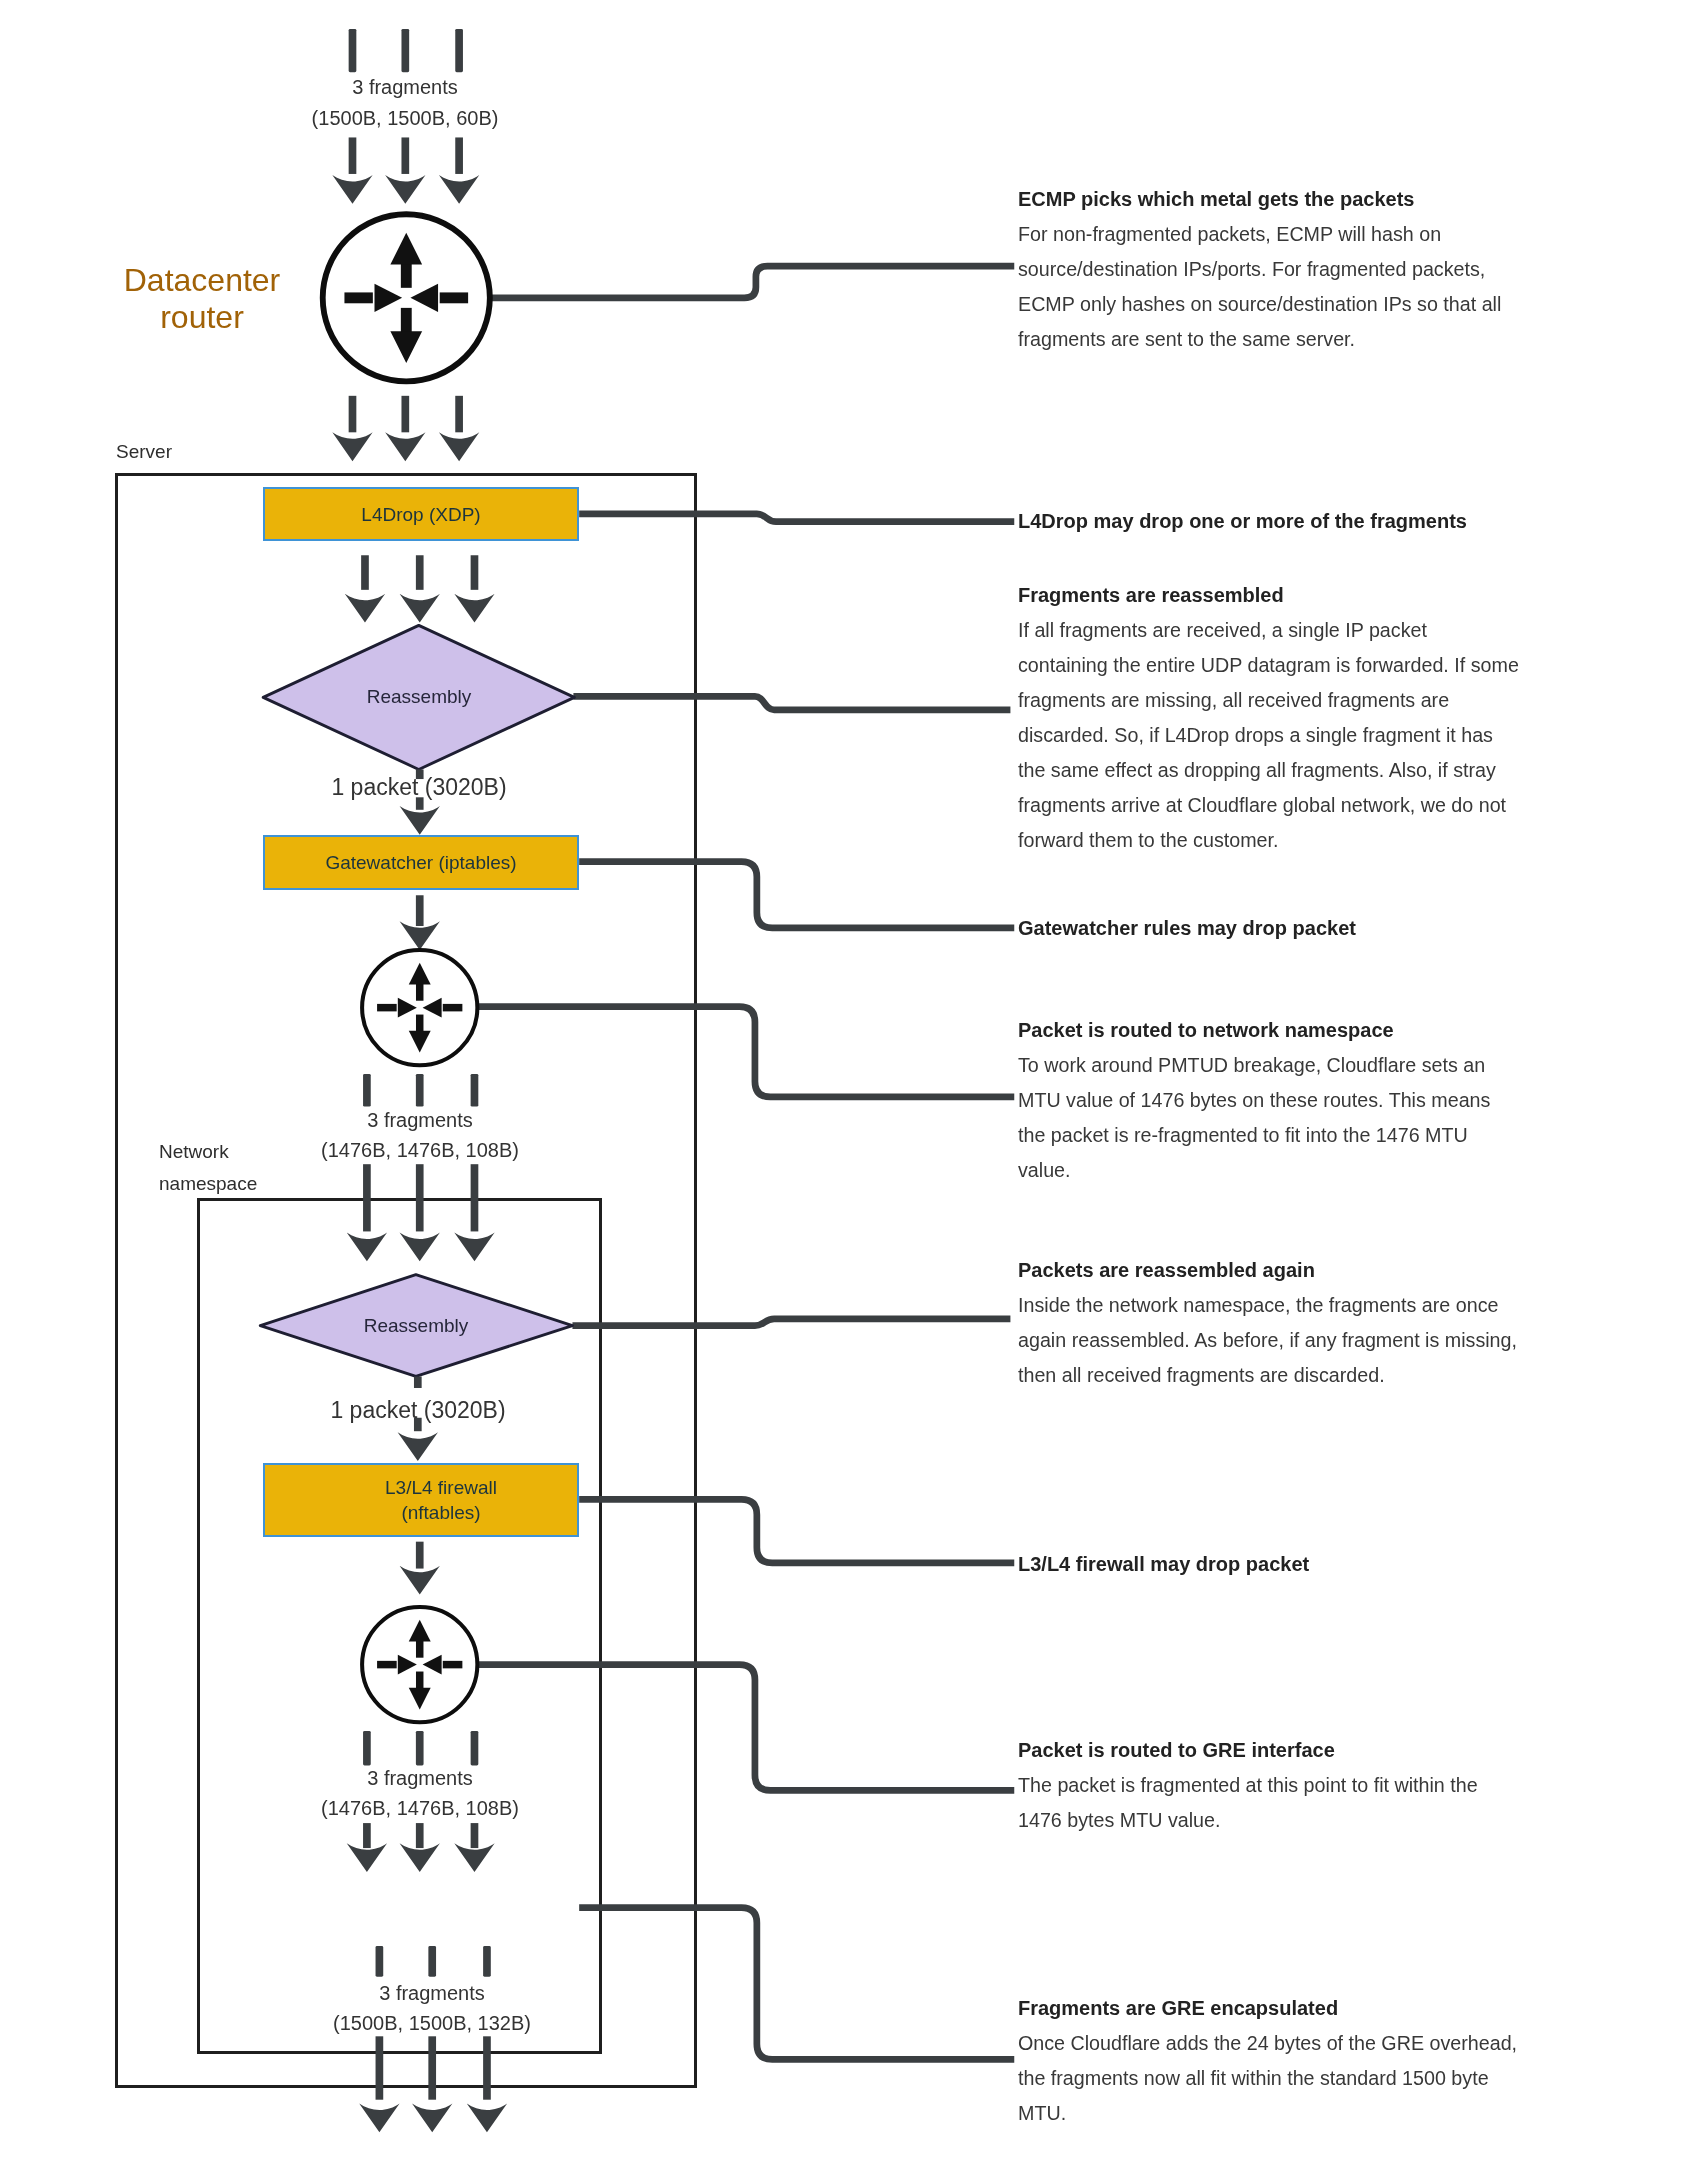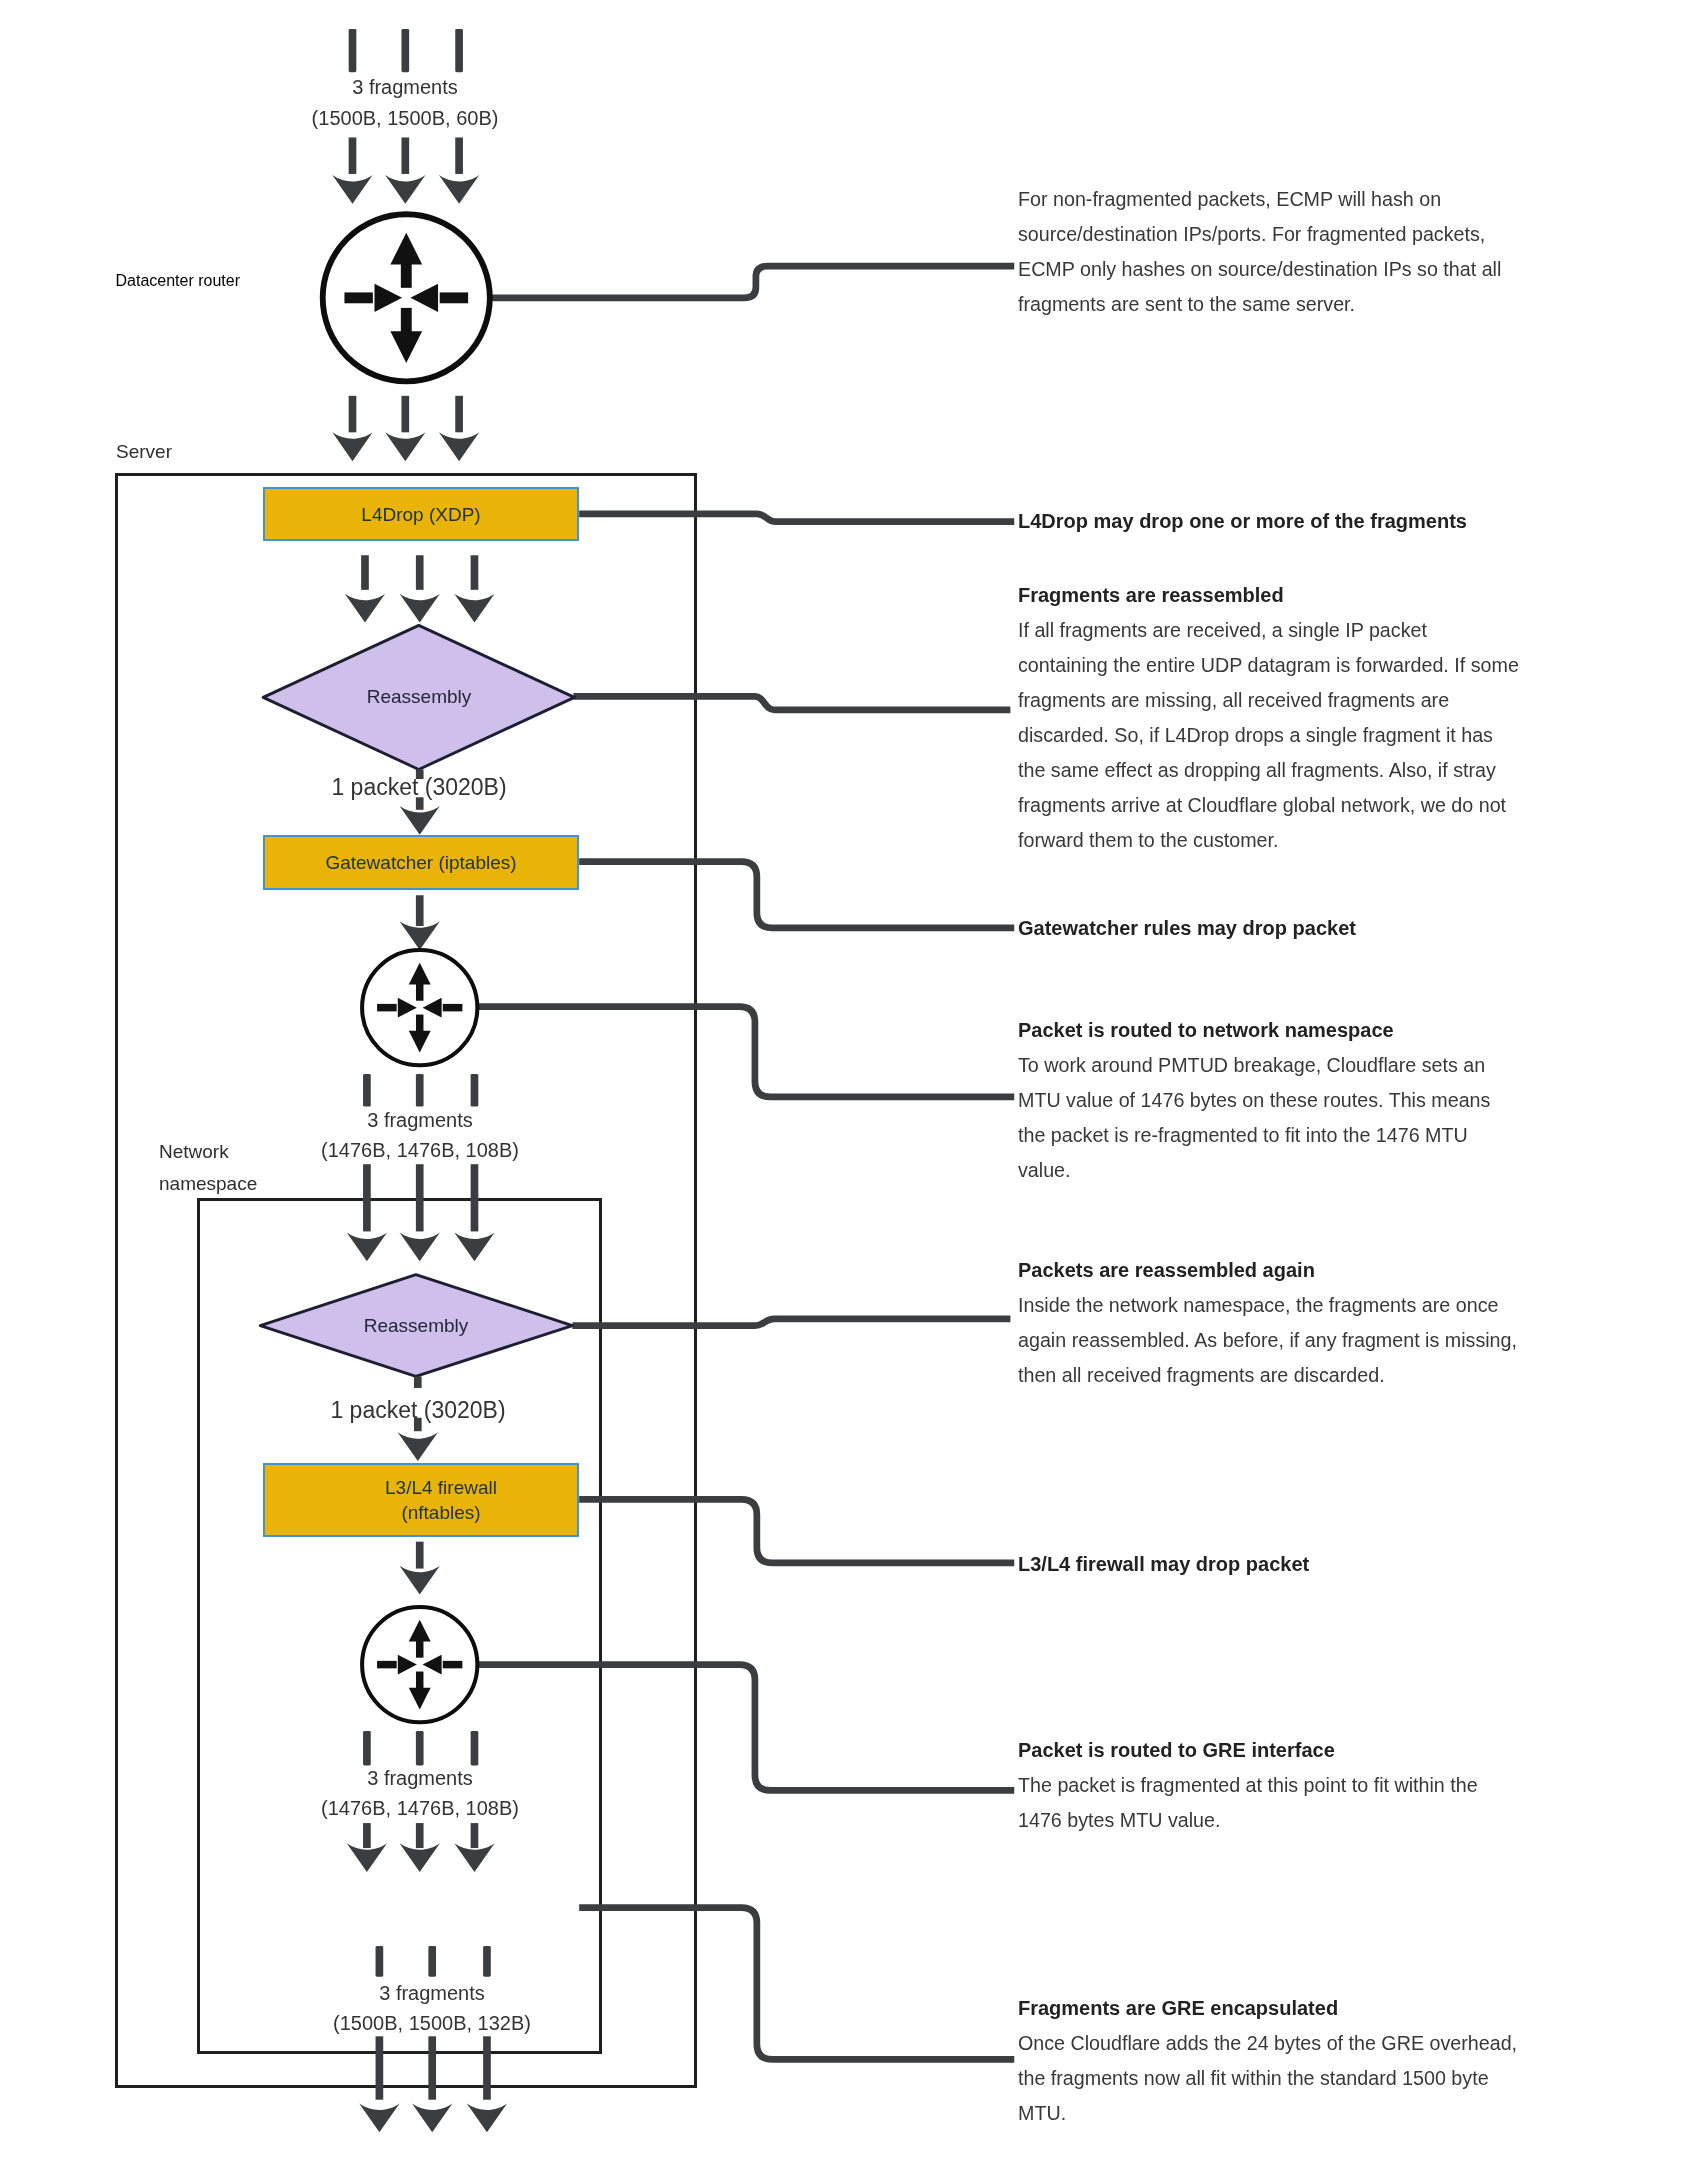--- a/index.html
+++ b/index.html
@@ -18,21 +18,21 @@
     font-size:19px;color:#1c343d;z-index:1;text-align:center;line-height:25px;
   }
   .diamond-label{
     position:absolute;transform:translate(-50%,-50%);font-size:19px;color:#26263a;z-index:3;white-space:nowrap;
   }
   svg.overlay{position:absolute;left:0;top:0;z-index:2;pointer-events:none;}
   .txt{position:absolute;z-index:3;}
   .ann{position:absolute;left:1018px;width:504px;z-index:3;}
   .ann .hd{font-size:20px;font-weight:bold;color:#222;line-height:35px;}
   .ann .bd{font-size:19.7px;color:#383838;line-height:35px;}
-  .dc-label{font-size:16px;color:#000000;line-height:37px;text-align:left;}
+  .dc-label{font-size:32px;color:#a16207;line-height:37px;text-align:center;}
   .ns-label{font-size:19px;color:#2e2e2e;line-height:32px;}
 </style>
 </head>
 <body>
 
 <div id="canvas">
 
   <div class="zone-box" style="left:115px;top:473px;width:582px;height:1615px;"></div>
   <div class="zone-box" style="left:197px;top:1198px;width:405px;height:856px;"></div>
 
@@ -206,20 +206,21 @@
   <div class="diamond-label" style="left:416px;top:1326px;">Reassembly</div>
   <div class="txt ctr packet-label" style="left:418px;top:1397px;">1 packet (3020B)</div>
 
   <div class="txt ctr flow-label" style="left:420px;top:1767px;">3 fragments</div>
   <div class="txt ctr flow-label" style="left:420px;top:1797px;">(1476B, 1476B, 108B)</div>
 
   <div class="txt ctr flow-label" style="left:432px;top:1982px;">3 fragments</div>
   <div class="txt ctr flow-label" style="left:432px;top:2012px;">(1500B, 1500B, 132B)</div>
 
   <div class="ann" style="top:182px;">
+    <div class="hd">ECMP picks which metal gets the packets</div>
     <div class="bd">For non-fragmented packets, ECMP will hash on source/destination IPs/ports. For fragmented packets, ECMP only hashes on source/destination IPs so that all fragments are sent to the same server.</div>
   </div>
   <div class="ann" style="top:504px;">
     <div class="hd">L4Drop may drop one or more of the fragments</div>
   </div>
   <div class="ann" style="top:578px;">
     <div class="hd">Fragments are reassembled</div>
     <div class="bd">If all fragments are received, a single IP packet containing the entire UDP datagram is forwarded. If some fragments are missing, all received fragments are discarded. So, if L4Drop drops a single fragment it has the same effect as dropping all fragments. Also, if stray fragments arrive at Cloudflare global network, we do not forward them to the customer.</div>
   </div>
   <div class="ann" style="top:911px;">

